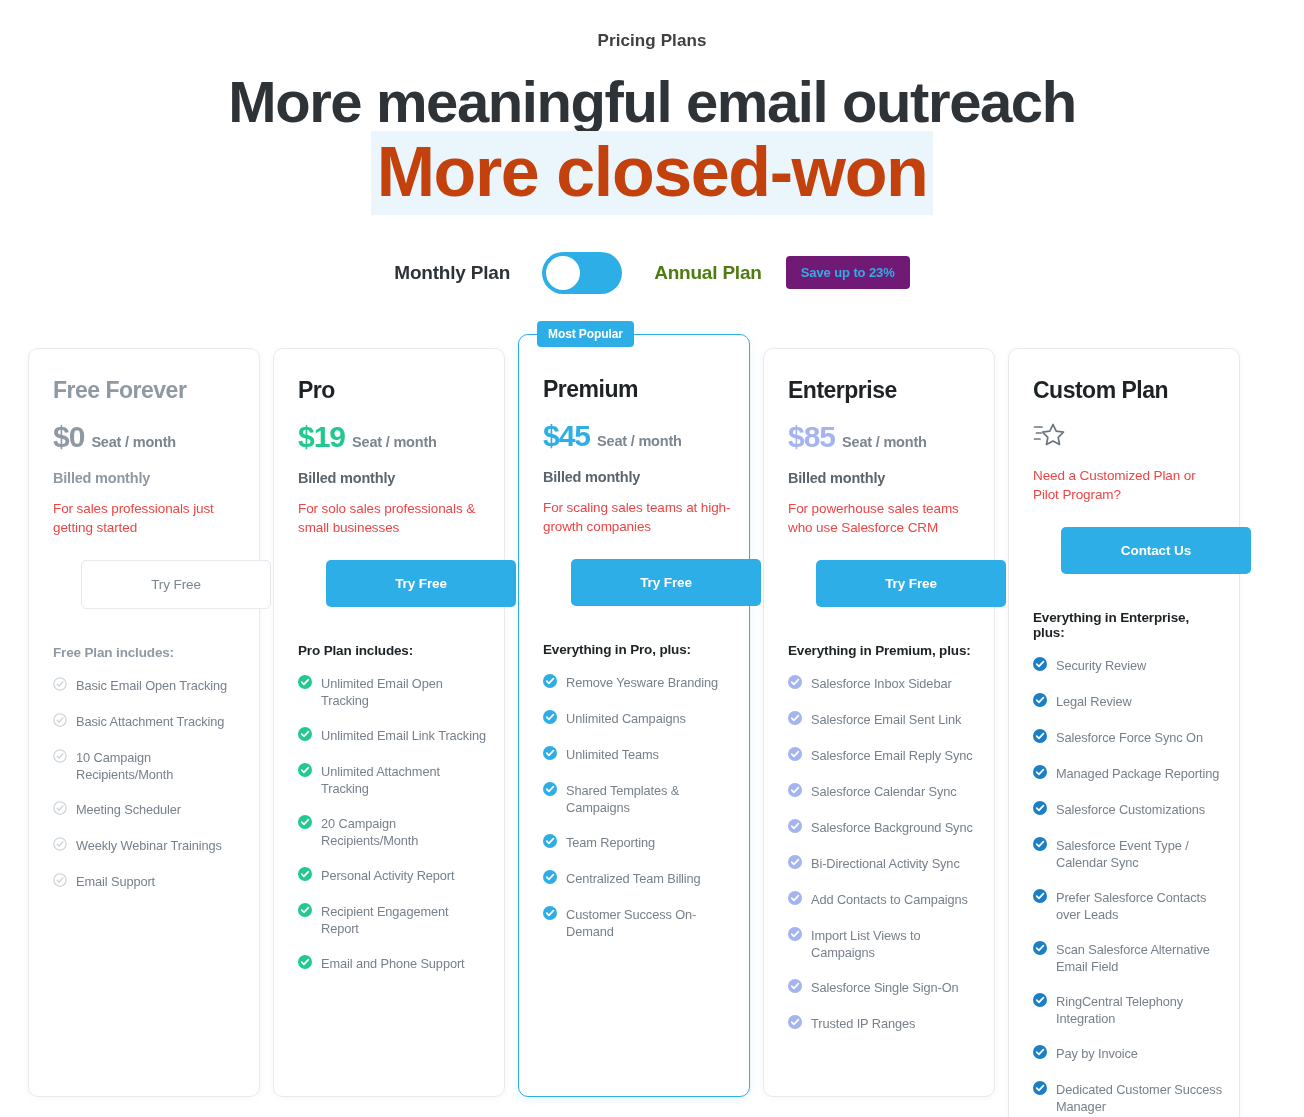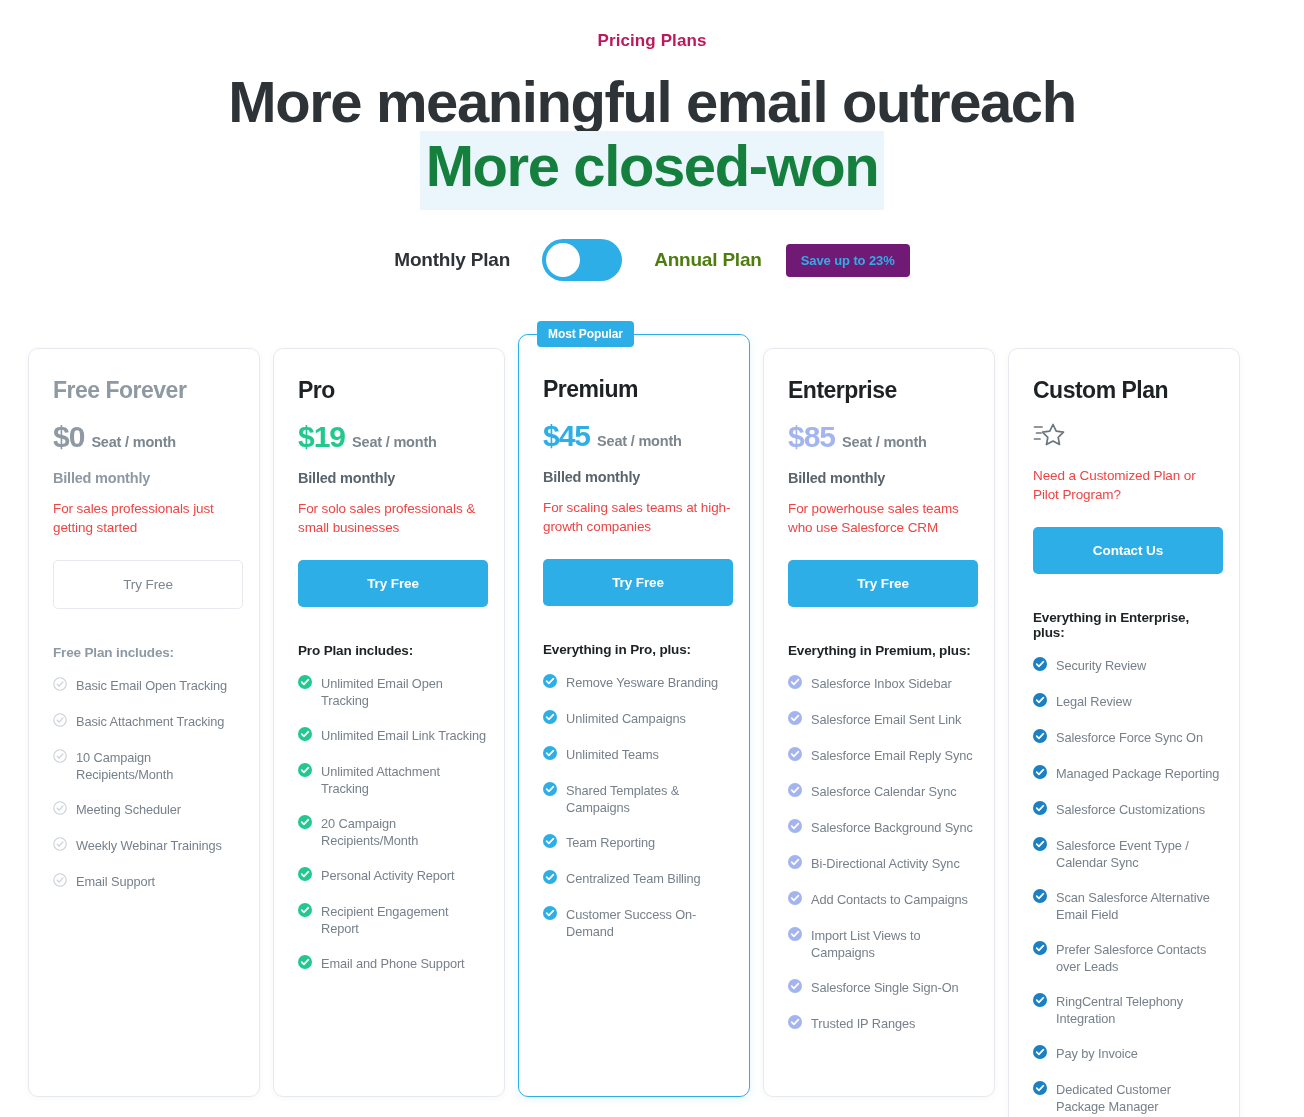--- a/index.html
+++ b/index.html
@@ -9,21 +9,21 @@
     height: 1117px;
     background: #ffffff;
     font-family: "Liberation Sans", sans-serif;
     overflow: hidden;
     position: relative;
   }
 
   
   .eyebrow {
     text-align: center;
-    color: #be185d;
+    color: #404040;
     font-size: 17px;
     font-weight: bold;
     letter-spacing: 0.1px;
     padding-top: 31px;
   }
 
   .headline {
     text-align: center;
     font-size: 58px;
     font-weight: bold;
@@ -32,26 +32,26 @@
     line-height: 1.07;
     margin-top: 20px;
   }
 
   .headline-line2 {
     text-align: center;
     margin-top: 2px;
     line-height: 1.07;
   }
   .headline-line2 span {
-    font-size: 58px;
-    font-weight: bold;
-    color: #15803d;
+    font-size: 70px;
+    font-weight: bold;
+    color: #c2410c;
     letter-spacing: -1.4px;
     background: #EAF6FC;
-    padding: 2px 6px 12px 6px;
+    padding: 2px 6px 4px 6px;
   }
 
   
   .toggle-row {
     display: flex;
     align-items: center;
     justify-content: center;
     gap: 8px;
     margin-top: 42px;
   }
@@ -193,20 +193,21 @@
     width: 100%;
     text-align: center;
     font-size: 13.5px;
     font-weight: bold;
     padding: 16px 4px;
     border-radius: 5px;
     border: none;
     cursor: pointer;
     letter-spacing: -0.1px;
     font-family: "Liberation Sans", sans-serif;
+    margin-left: 28px;
   }
   .cta.filled { background: #2EAEE6; color: #ffffff; }
   .cta.outline {
     background: #ffffff;
     color: #7C868F;
     border: 1px solid #E6EAEE;
     font-weight: normal;
   }
 
   .includes-title {
@@ -582,48 +583,48 @@
                   <circle cx="7" cy="7" r="7" fill="#1B7FC4"></circle>
                   <path d="M3.7 7.2 L5.9 9.4 L10.4 4.6" stroke="#ffffff" stroke-width="1.7" fill="none" stroke-linecap="round" stroke-linejoin="round"></path>
                 </svg></span>
               <span class="feat-text">Salesforce Event Type / Calendar Sync</span>
             </li>
             <li class="feat">
               <span class="check"><svg width="14" height="14" viewBox="0 0 14 14">
                   <circle cx="7" cy="7" r="7" fill="#1B7FC4"></circle>
                   <path d="M3.7 7.2 L5.9 9.4 L10.4 4.6" stroke="#ffffff" stroke-width="1.7" fill="none" stroke-linecap="round" stroke-linejoin="round"></path>
                 </svg></span>
+              <span class="feat-text">Prefer Salesforce Contacts over Leads</span>
+            </li>
+            <li class="feat">
+              <span class="check"><svg width="14" height="14" viewBox="0 0 14 14">
+                  <circle cx="7" cy="7" r="7" fill="#1B7FC4"></circle>
+                  <path d="M3.7 7.2 L5.9 9.4 L10.4 4.6" stroke="#ffffff" stroke-width="1.7" fill="none" stroke-linecap="round" stroke-linejoin="round"></path>
+                </svg></span>
               <span class="feat-text">Scan Salesforce Alternative Email Field</span>
             </li>
             <li class="feat">
               <span class="check"><svg width="14" height="14" viewBox="0 0 14 14">
                   <circle cx="7" cy="7" r="7" fill="#1B7FC4"></circle>
                   <path d="M3.7 7.2 L5.9 9.4 L10.4 4.6" stroke="#ffffff" stroke-width="1.7" fill="none" stroke-linecap="round" stroke-linejoin="round"></path>
                 </svg></span>
-              <span class="feat-text">Prefer Salesforce Contacts over Leads</span>
-            </li>
-            <li class="feat">
-              <span class="check"><svg width="14" height="14" viewBox="0 0 14 14">
-                  <circle cx="7" cy="7" r="7" fill="#1B7FC4"></circle>
-                  <path d="M3.7 7.2 L5.9 9.4 L10.4 4.6" stroke="#ffffff" stroke-width="1.7" fill="none" stroke-linecap="round" stroke-linejoin="round"></path>
-                </svg></span>
               <span class="feat-text">RingCentral Telephony Integration</span>
             </li>
             <li class="feat">
               <span class="check"><svg width="14" height="14" viewBox="0 0 14 14">
                   <circle cx="7" cy="7" r="7" fill="#1B7FC4"></circle>
                   <path d="M3.7 7.2 L5.9 9.4 L10.4 4.6" stroke="#ffffff" stroke-width="1.7" fill="none" stroke-linecap="round" stroke-linejoin="round"></path>
                 </svg></span>
               <span class="feat-text">Pay by Invoice</span>
             </li>
             <li class="feat">
               <span class="check"><svg width="14" height="14" viewBox="0 0 14 14">
                   <circle cx="7" cy="7" r="7" fill="#1B7FC4"></circle>
                   <path d="M3.7 7.2 L5.9 9.4 L10.4 4.6" stroke="#ffffff" stroke-width="1.7" fill="none" stroke-linecap="round" stroke-linejoin="round"></path>
                 </svg></span>
-              <span class="feat-text">Dedicated Customer Package Manager</span>
+              <span class="feat-text">Dedicated Customer Success Manager</span>
             </li>
           </ul>
         </div>
       </div>
     </div>
 
 </div>
 
 </body></html>

